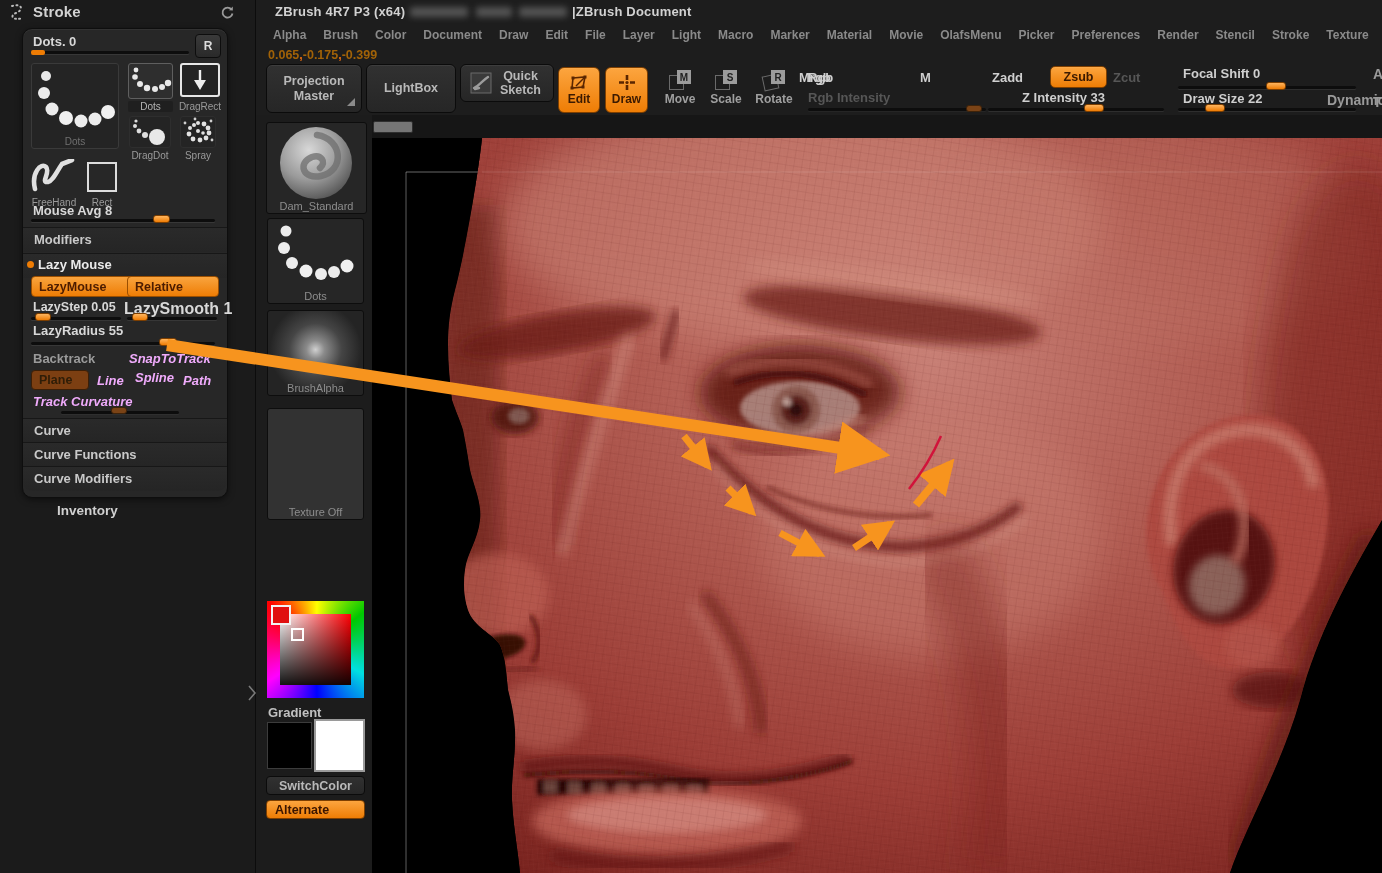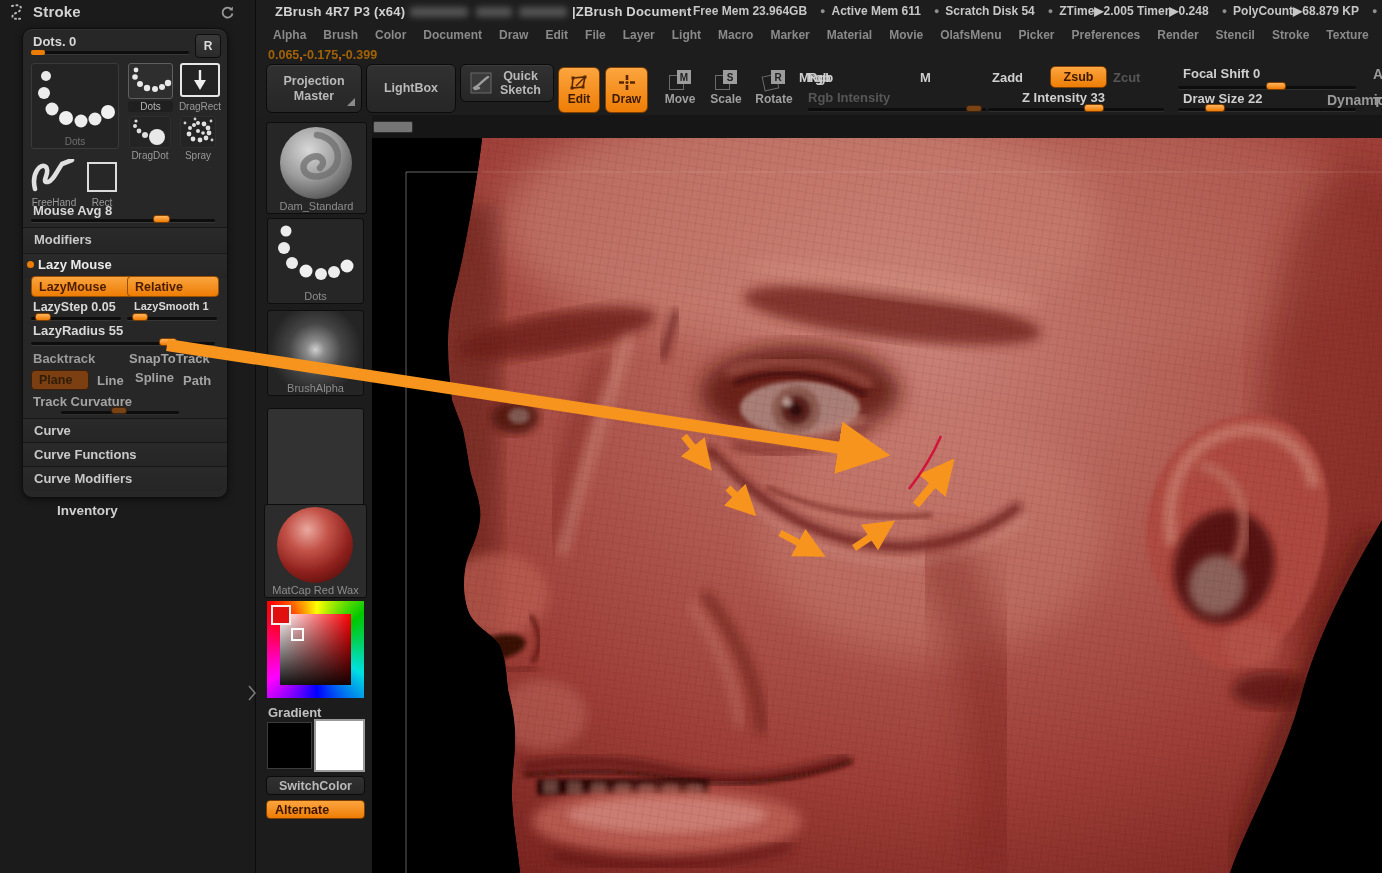--- a/index.html
+++ b/index.html
@@ -43,21 +43,21 @@
   .hdl{position:absolute;width:18px;height:8px;border-radius:3px;background:linear-gradient(#ffb55e,#ee7c04);
        border:1px solid #7e3f00;box-sizing:border-box;}
   .hdl.dim{background:#7a4316;border-color:#3e230a;}
   
   .spanel{position:absolute;left:22px;top:28px;width:204px;height:468px;background:#272727;border:1px solid #0e0e0e;
           border-radius:10px;box-shadow:inset 0 1px 0 rgba(255,255,255,.05), 0 2px 6px rgba(0,0,0,.5);}
   .spanel .sec{position:absolute;left:0;width:204px;height:24px;border-top:1px solid #171717;
                background:linear-gradient(#2a2a2a,#252525);}
   .plabel{position:absolute;font-weight:bold;font-size:13px;color:#d8d8d8;white-space:nowrap;}
   .plabel.mid{color:#c9c9c9;}
-  .plabel.dis{color:#a3a3a3;}
+  .plabel.dis{color:#f0abfc;font-style:italic;}
   .plabel.semi{color:#9a9a9a;}
   .thumbbox{position:absolute;background:#242424;border:1px solid #3a3a3a;border-radius:3px;box-sizing:border-box;}
   .thumbbox.sel{border-color:#5f5f5f;background:#2e2e2e;}
   .ticklbl{position:absolute;font-size:10px;color:#9a9a9a;text-align:center;white-space:nowrap;}
   .obtn{position:absolute;background:linear-gradient(#f9a43e,#ee7d05);border:1px solid #9a4e00;border-radius:4px;
         color:#4c1c00;font-weight:bold;font-size:12.5px;display:flex;align-items:center;padding-left:7px;box-sizing:border-box;}
   .obtn.dim{background:#7c3f12;border-color:#3c1f07;color:#2f1d07;}
   .rbtn{position:absolute;width:24px;height:22px;background:linear-gradient(#3a3a3a,#2a2a2a);border:1px solid #0d0d0d;
         border-radius:4px;color:#dcdcdc;font-weight:bold;font-size:12px;display:flex;align-items:center;justify-content:center;}
   
@@ -93,28 +93,20 @@
   <svg class="abs" style="left:219px;top:5px" width="16" height="15">
     <path d="M12.5,4.5 A5 5 0 1 0 13.5,8.5" stroke="#9a9a9a" stroke-width="1.8" fill="none"></path>
     <path d="M13.8,1.5 L13.8,5.4 L10,5.2 Z" fill="#9a9a9a"></path>
   </svg>
 
   <div class="apptitle" style="left:275px;top:4px">ZBrush 4R7 P3 (x64)</div>
   <div class="blurblk" style="left:410px;top:7px;width:58px"></div>
   <div class="blurblk" style="left:476px;top:7px;width:36px"></div>
   <div class="blurblk" style="left:519px;top:7px;width:48px"></div>
   <div class="apptitle" style="left:572px;top:4px">|ZBrush Document</div>
-  <div class="stats">
-    <span class="stat">Free Mem 23.964GB</span>
-    <span class="stat">Active Mem 611</span>
-    <span class="stat">Scratch Disk 54</span>
-    <span class="stat">ZTime▶2.005  Timer▶0.248</span>
-    <span class="stat">PolyCount▶68.879 KP</span>
-    <span class="stat tail"></span>
-  </div>
 
   <div class="menubar">
     <span class="menuitem">Alpha</span>
     <span class="menuitem">Brush</span>
     <span class="menuitem">Color</span>
     <span class="menuitem">Document</span>
     <span class="menuitem">Draw</span>
     <span class="menuitem">Edit</span>
     <span class="menuitem">File</span>
     <span class="menuitem">Layer</span>
@@ -316,21 +308,21 @@
     <div class="plabel" style="left:15px;top:228px;color:#eaeaea">Lazy Mouse</div>
 
     <div class="obtn" style="left:8px;top:247px;width:105px;height:21px">
         <span>LazyMouse</span>
       </div>
     <div class="obtn" style="left:104px;top:247px;width:92px;height:21px">
         <span>Relative</span>
       </div>
 
     <div class="plabel" style="left:10px;top:271px;font-size:12.5px">LazyStep 0.05</div>
-    <div class="plabel" style="left:111px;top:271px;font-size:11px">LazySmooth 1</div>
+    <div class="plabel" style="left:101px;top:271px;font-size:16px">LazySmooth 1</div>
     <div class="trk" style="left:8px;top:288px;width:90px"></div>
     <div class="hdl" style="left:12px;top:284px;width:16px"></div>
     <div class="trk" style="left:104px;top:288px;width:90px"></div>
     <div class="hdl" style="left:109px;top:284px;width:16px"></div>
 
     <div class="plabel" style="left:10px;top:294px">LazyRadius 55</div>
     <div class="trk" style="left:8px;top:313px;width:184px"></div>
     <div class="hdl" style="left:136px;top:309px;width:18px"></div>
 
     <div class="plabel semi" style="left:10px;top:322px">Backtrack</div>
@@ -386,34 +378,20 @@
   </div>
 
   <div class="sthumb" style="left:267px;top:310px;width:97px;height:86px;background:radial-gradient(circle at 50% 46%, #d0d0d0 0%, #8a8a8a 14%, #454545 40%, #242424 70%)">
     <span class="cap">BrushAlpha</span>
   </div>
 
   <div class="sthumb" style="left:267px;top:408px;width:97px;height:112px;background:#323232">
     <span class="cap">Texture Off</span>
   </div>
 
-  <div class="sthumb" style="left:264px;top:504px;width:103px;height:94px;background:#2c2c2c">
-    <svg width="101" height="80">
-      <defs>
-          <radialGradient id="gRed" cx="0.4" cy="0.3" r="0.78">
-        <stop offset="0" stop-color="#eaa89f"></stop>
-            <stop offset="0.35" stop-color="#c4544a"></stop>
-            <stop offset="0.72" stop-color="#8e201c"></stop>
-            <stop offset="1" stop-color="#5a100e"></stop>
-      </radialGradient>
-        </defs>
-      <circle cx="50" cy="40" r="38" fill="url(#gRed)"></circle>
-    </svg>
-    <span class="cap">MatCap Red Wax</span>
-  </div>
 
   <div class="picker">
     <div class="sv"></div>
     <div class="chip"></div>
     <div class="cur"></div>
   </div>
   <div class="plabel" style="left:268px;top:705px;color:#c0c0c0">Gradient</div>
 
   <div class="swatch" style="left:267px;top:722px;width:45px;height:47px;background:#000;border:1px solid #3c3c3c"></div>
   <div class="swatch" style="left:314px;top:719px;width:51px;height:53px;background:#fff;border:2px solid #9a9a9a"></div>

